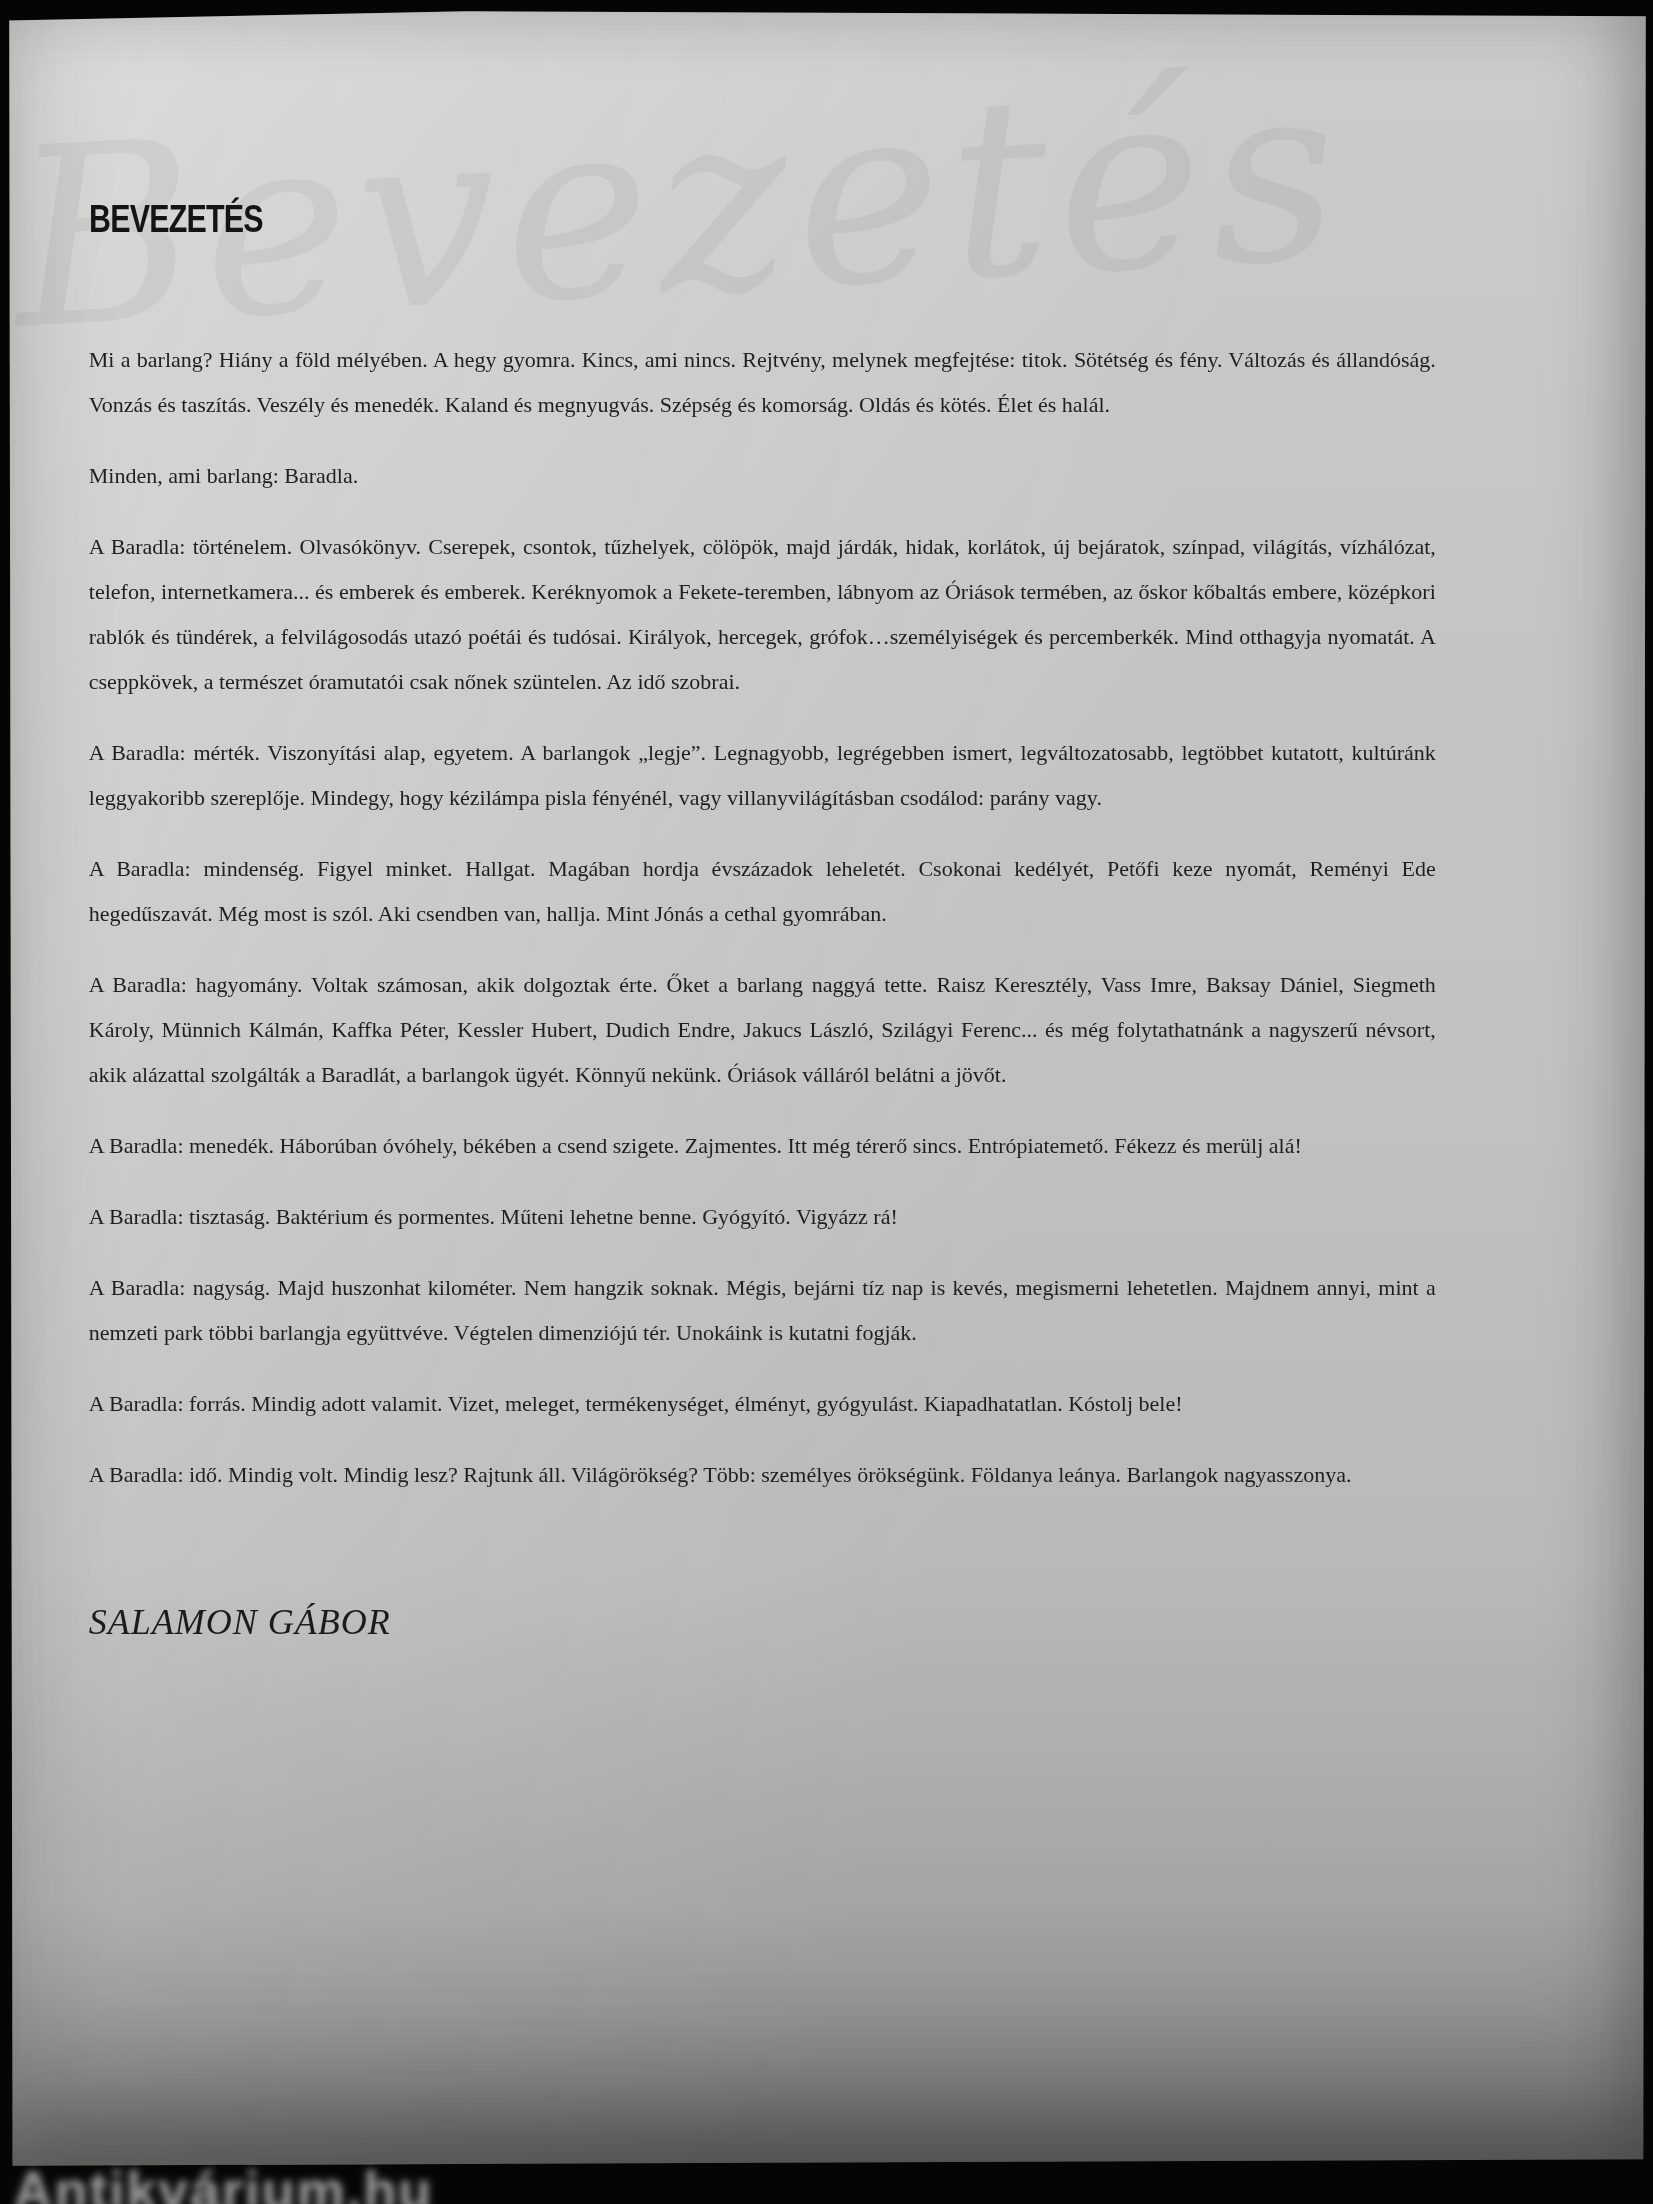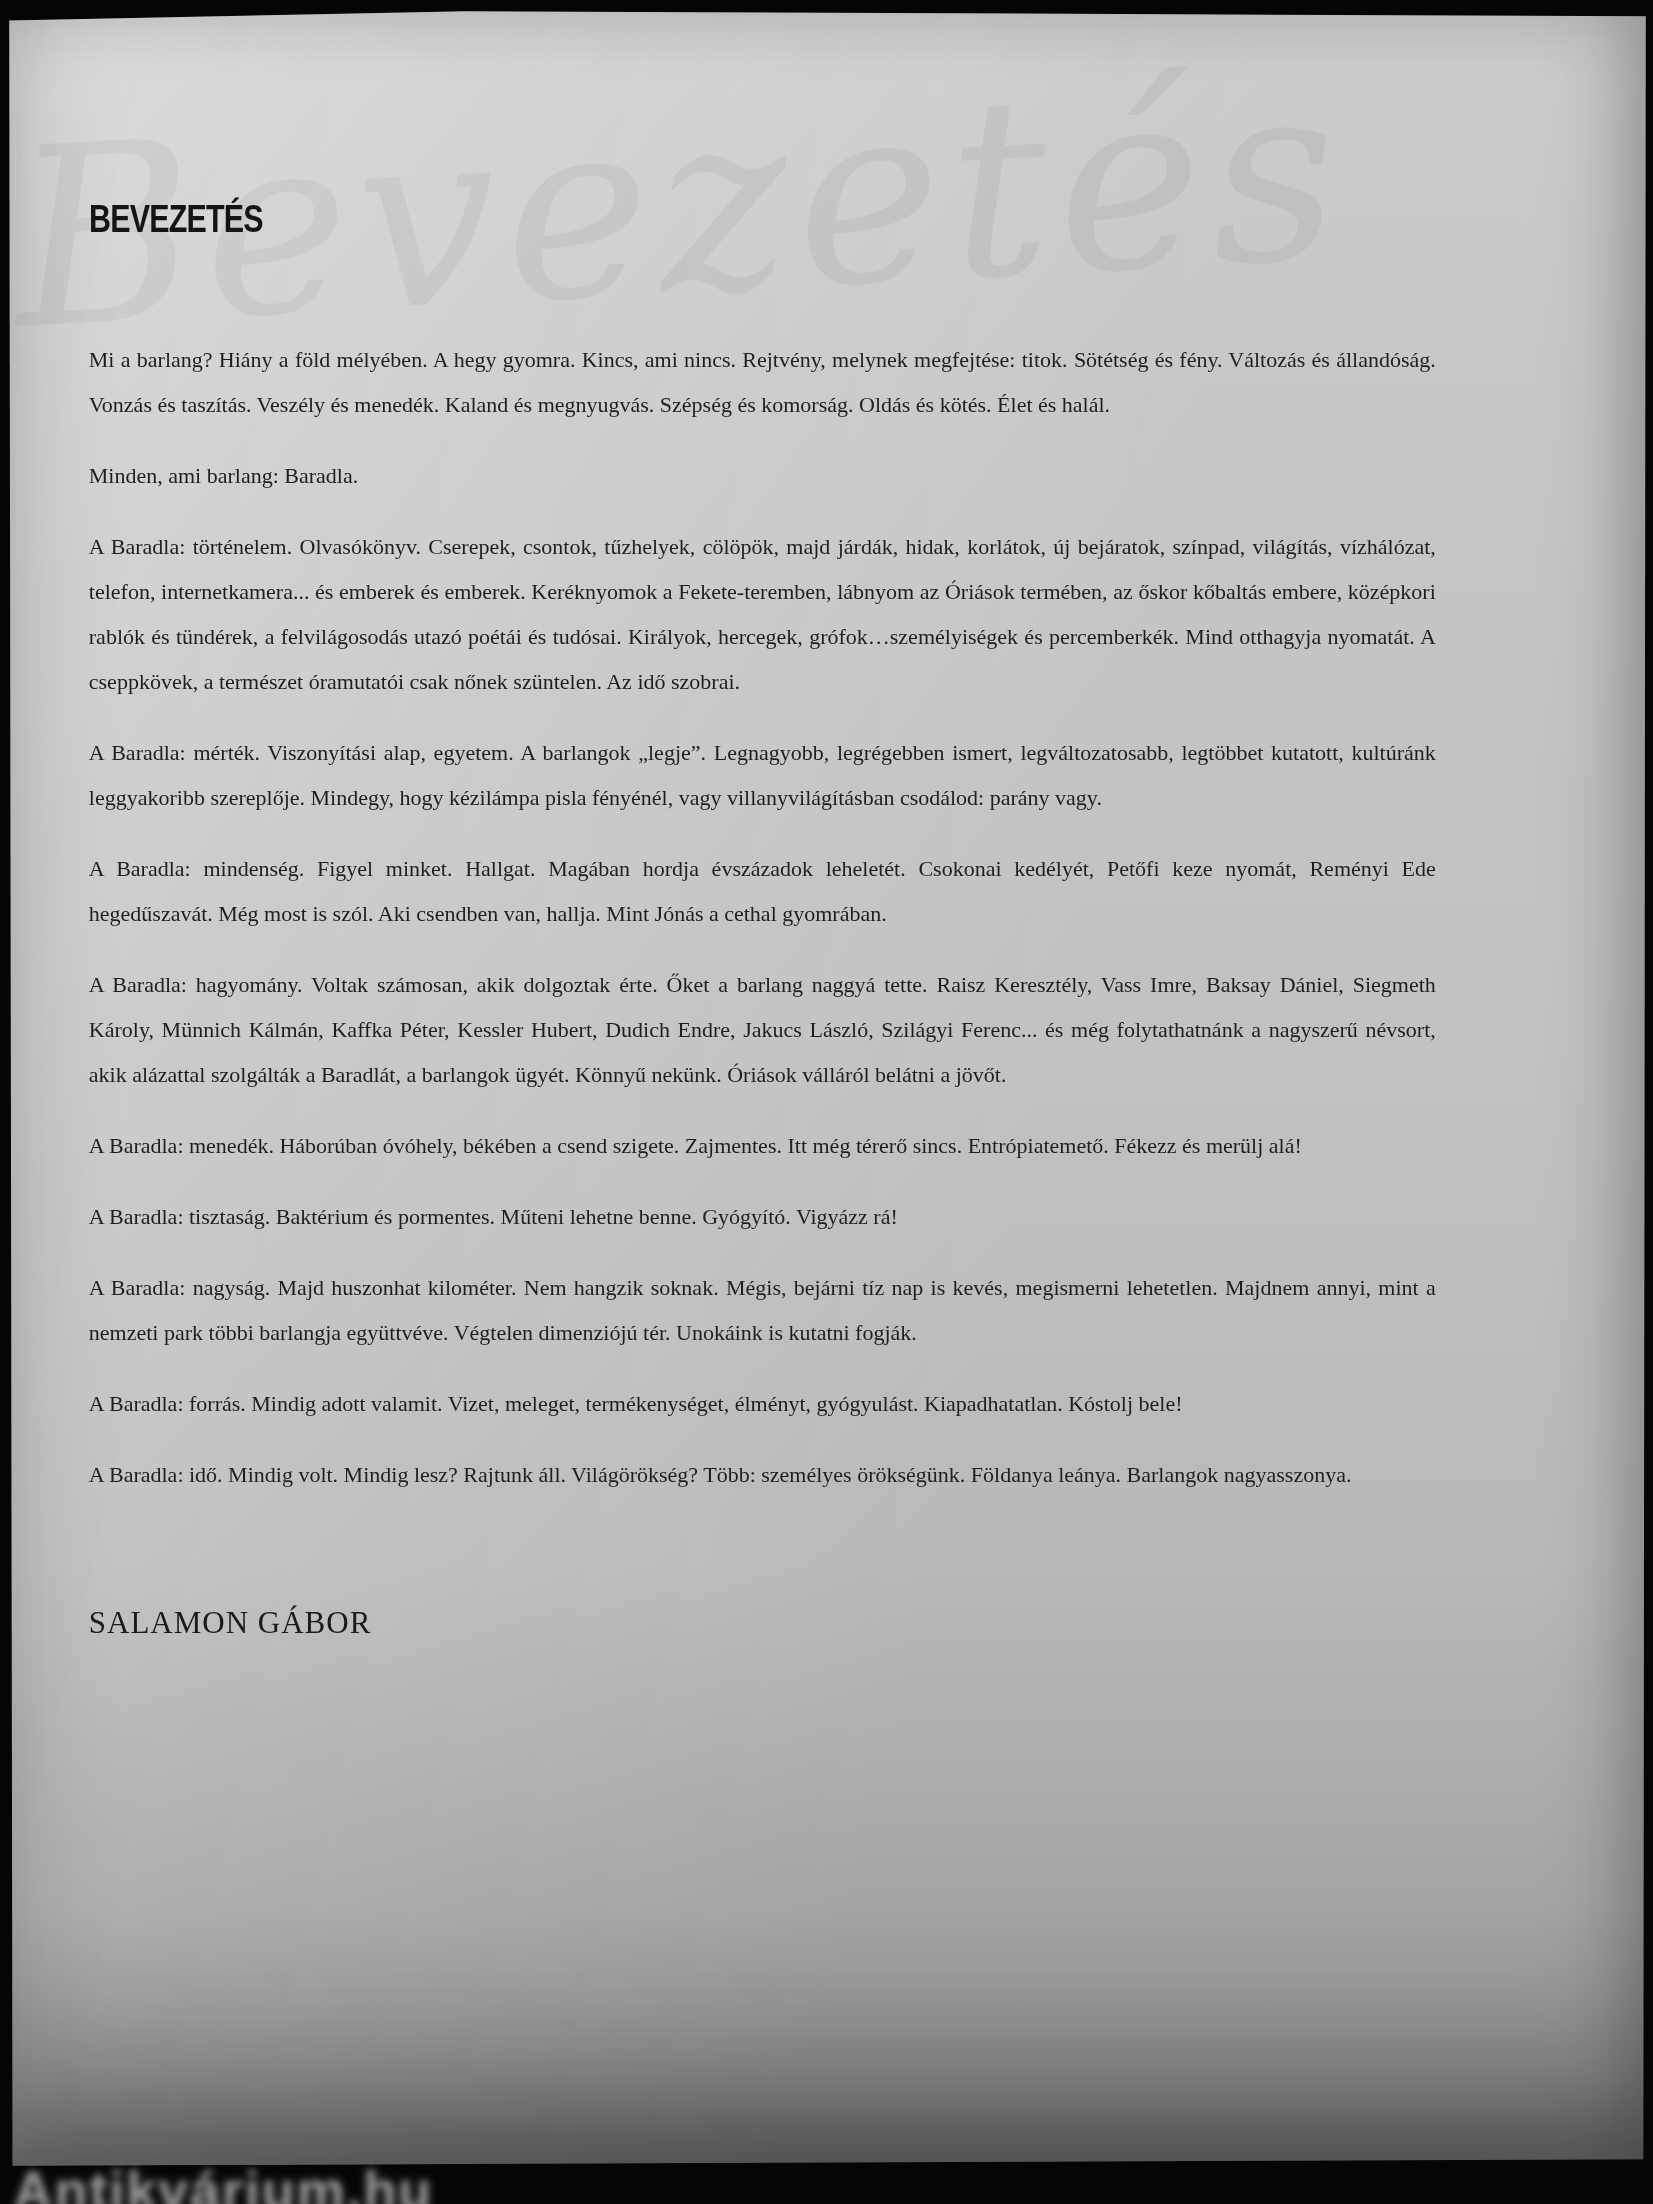--- a/index.html
+++ b/index.html
@@ -62,24 +62,25 @@
     line-height: 45px;
     text-align: justify;
     text-justify: inter-word;
     color: #1f1f1f;
   }
   .paragraphs p:last-child { margin-bottom: 0; font-family: Liberation Serif, serif; }
   .signature {
     margin-top: 105px;
   }
   .signature .sig-name {
-    font-size: 31px;
+    font-size: 36px;
     letter-spacing: 1px;
     line-height: 41px;
     color: #1b1b1b;
+    font-style: italic;
   }
   .signature .sig-role {
     font-size: 30px;
     line-height: 41px;
     color: #1f1f1f;
   }
   .site-watermark {
     position: absolute;
     left: 13.6px; bottom: -15.5px;
     font-family: "Liberation Sans", sans-serif;

